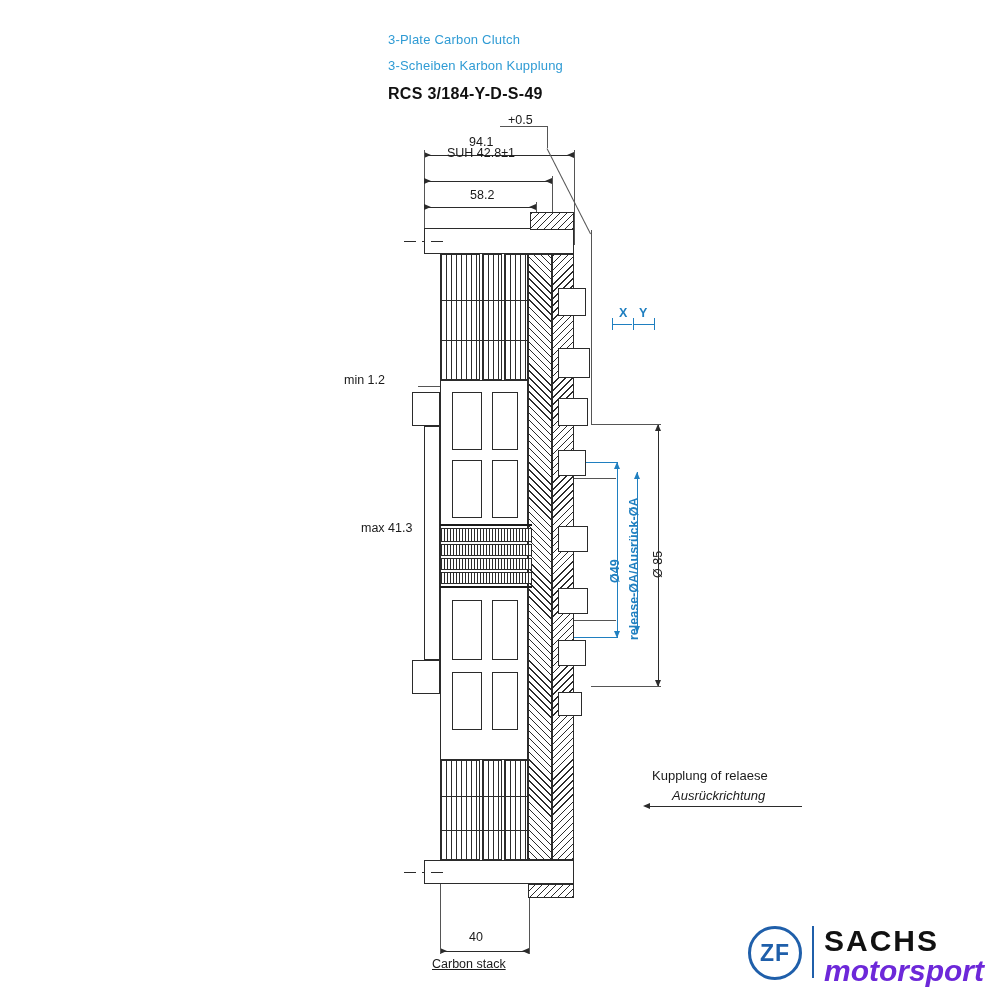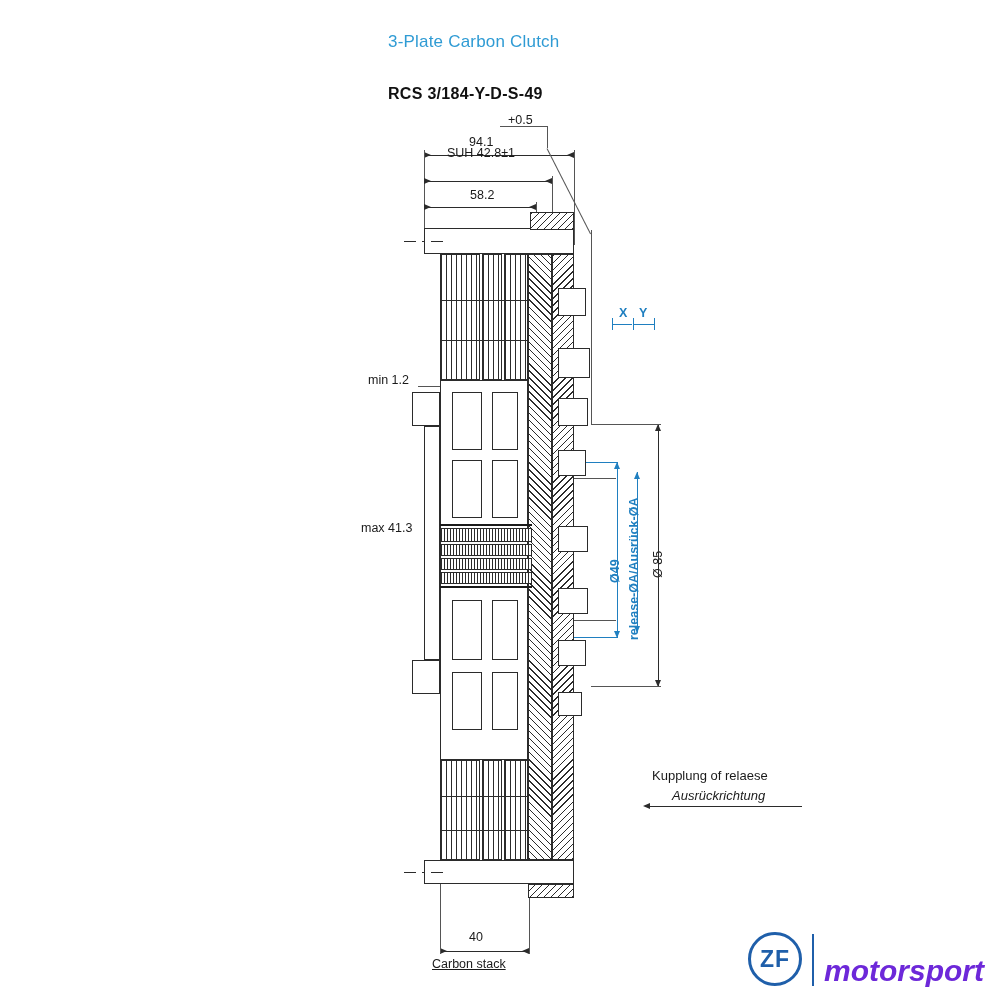--- a/index.html
+++ b/index.html
@@ -13,21 +13,21 @@
     height: 1000px;
     background: #ffffff;
     font-family: "Liberation Sans", sans-serif;
     overflow: hidden;
   }
   .abs { position: absolute; }
 
   
   .title-en, .title-de {
     color: #2f9bd4;
-    font-size: 17px;
+    font-size: 13px;
     letter-spacing: 0.2px;
     white-space: nowrap;
   }
   .title-de { font-style: normal; }
   .title-code {
     color: #111;
     font-size: 16px;
     font-weight: bold;
     letter-spacing: 0.3px;
     white-space: nowrap;
@@ -144,21 +144,21 @@
       #2b2b2b 0px, #2b2b2b 12px, transparent 12px, transparent 18px,
       #2b2b2b 18px, #2b2b2b 21px, transparent 21px, transparent 27px);
   }
 
   
   .logo-wrap {
     position: absolute;
     right: 16px;
     bottom: 14px;
     display: flex;
-    align-items: flex-end;
+    align-items: flex-start;
     gap: 10px;
   }
   .zf-badge {
     width: 54px;
     height: 54px;
     border: 3px solid #1f5faa;
     border-radius: 50%;
     display: flex;
     align-items: center;
     justify-content: center;
@@ -189,20 +189,21 @@
     font-size: 30px;
     letter-spacing: 0px;
   }
 </style>
 </head>
 <body>
 
 <div id="page">
 
   <div class="abs title-en" style="left:388px; top:32px;">3-Plate Carbon Clutch</div>
+  <div class="abs title-de" style="left:388px; top:58px;">3-Scheiben Karbon Kupplung</div>
   <div class="abs title-code" style="left:388px; top:85px;">RCS 3/184-Y-D-S-49</div>
 
   <div class="abs dim" style="left:508px; top:113px;">+0.5</div>
 
   <div class="abs dim" style="left:469px; top:135px;">94.1</div>
   <div class="abs hline" style="left:424px; top:155px; width:150px;"></div>
   <div class="abs arr-r" style="left:424px; top:152px;"></div>
   <div class="abs arr-l" style="left:567px; top:152px;"></div>
   <div class="abs vline-thin" style="left:424px; top:150px; height:100px;"></div>
   <div class="abs vline-thin" style="left:574px; top:150px; height:95px;"></div>
@@ -225,21 +226,21 @@
   <div class="abs vline-thin" style="left:591px; top:230px; height:195px;"></div>
 
   <div class="abs dim-blue" style="left:619px; top:306px;">X</div>
   <div class="abs dim-blue" style="left:639px; top:306px;">Y</div>
   <div class="abs hline-blue" style="left:612px; top:324px; width:20px;"></div>
   <div class="abs hline-blue" style="left:634px; top:324px; width:20px;"></div>
   <div class="abs vline-blue" style="left:612px; top:318px; height:12px;"></div>
   <div class="abs vline-blue" style="left:633px; top:318px; height:12px;"></div>
   <div class="abs vline-blue" style="left:654px; top:318px; height:12px;"></div>
 
-  <div class="abs dim" style="left:344px; top:373px;margin-left:24px;">min 1.2</div>
+  <div class="abs dim" style="left:344px; top:373px;">min 1.2</div>
   <div class="abs hline-thin" style="left:418px; top:386px; width:22px;"></div>
 
   <div class="abs dim" style="left:361px; top:521px;">max 41.3</div>
   <div class="abs hline-thin" style="left:424px; top:534px; width:22px;"></div>
 
   <div class="abs dim-blue vert" style="left:608px; top:583px;">Ø49</div>
   <div class="abs vline-blue" style="left:617px; top:462px; height:175px;"></div>
   <div class="abs arr-u" style="left:614px; top:462px;"></div>
   <div class="abs arr-d" style="left:614px; top:631px;"></div>
   <div class="abs hline-blue" style="left:560px; top:462px; width:58px;"></div>
@@ -335,17 +336,18 @@
     <div class="abs hline" style="left:440px; top:796px; width:88px;"></div>
     <div class="abs hline" style="left:440px; top:830px; width:88px;"></div>
   </div>
 
   <div class="logo-wrap">
     <div class="zf-badge">
       <span>ZF</span>
     </div>
     <div class="logo-div"></div>
     <div class="logo-text">
+      <div class="logo-sachs">SACHS</div>
       <div class="logo-motor">motorsport</div>
     </div>
   </div>
 
 </div>
 
 </body></html>

